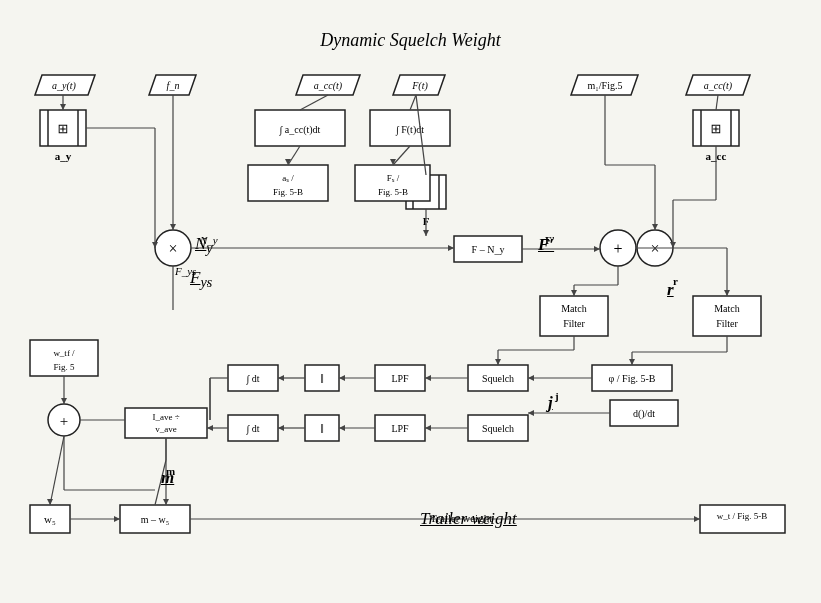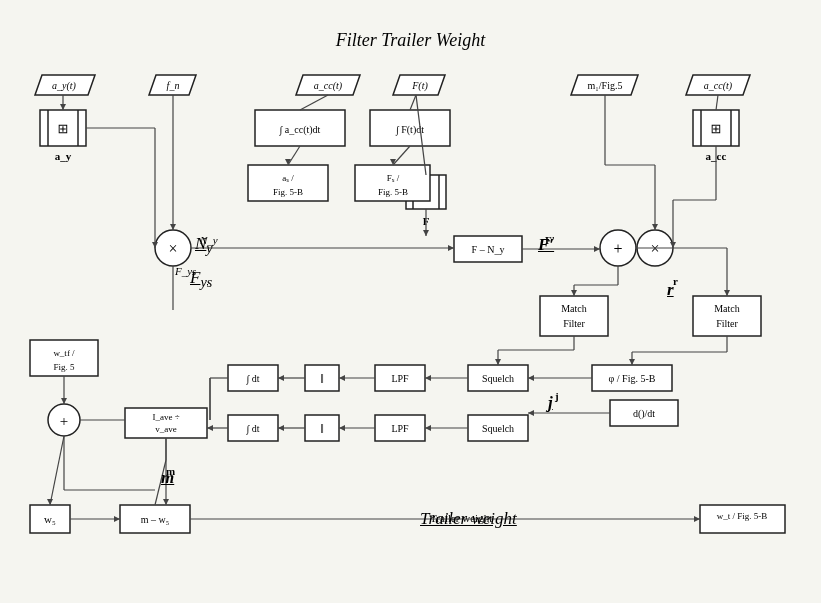--- a/index.html
+++ b/index.html
@@ -40,21 +40,21 @@
       position: absolute;
       font-size: 17px;
       font-style: italic;
       text-decoration: underline;
     }
   </style>
 </head>
 <body>
 
 <div class="diagram-container">
-  <div class="diagram-title">Filter Trailer Weight</div>
+  <div class="diagram-title">Dynamic Squelch Weight</div>
 
   <svg xmlns="http://www.w3.org/2000/svg">
 
     <polygon points="42,75 95,75 88,95 35,95" fill="white" stroke="#222" stroke-width="1.5"></polygon>
     <text x="64" y="89" font-size="10" font-family="Times New Roman" font-style="italic" text-anchor="middle">a_y(t)</text>
 
     <polygon points="156,75 196,75 189,95 149,95" fill="white" stroke="#222" stroke-width="1.5"></polygon>
     <text x="173" y="89" font-size="10" font-family="Times New Roman" font-style="italic" text-anchor="middle">f_n</text>
 
     <polygon points="303,75 360,75 353,95 296,95" fill="white" stroke="#222" stroke-width="1.5"></polygon>

